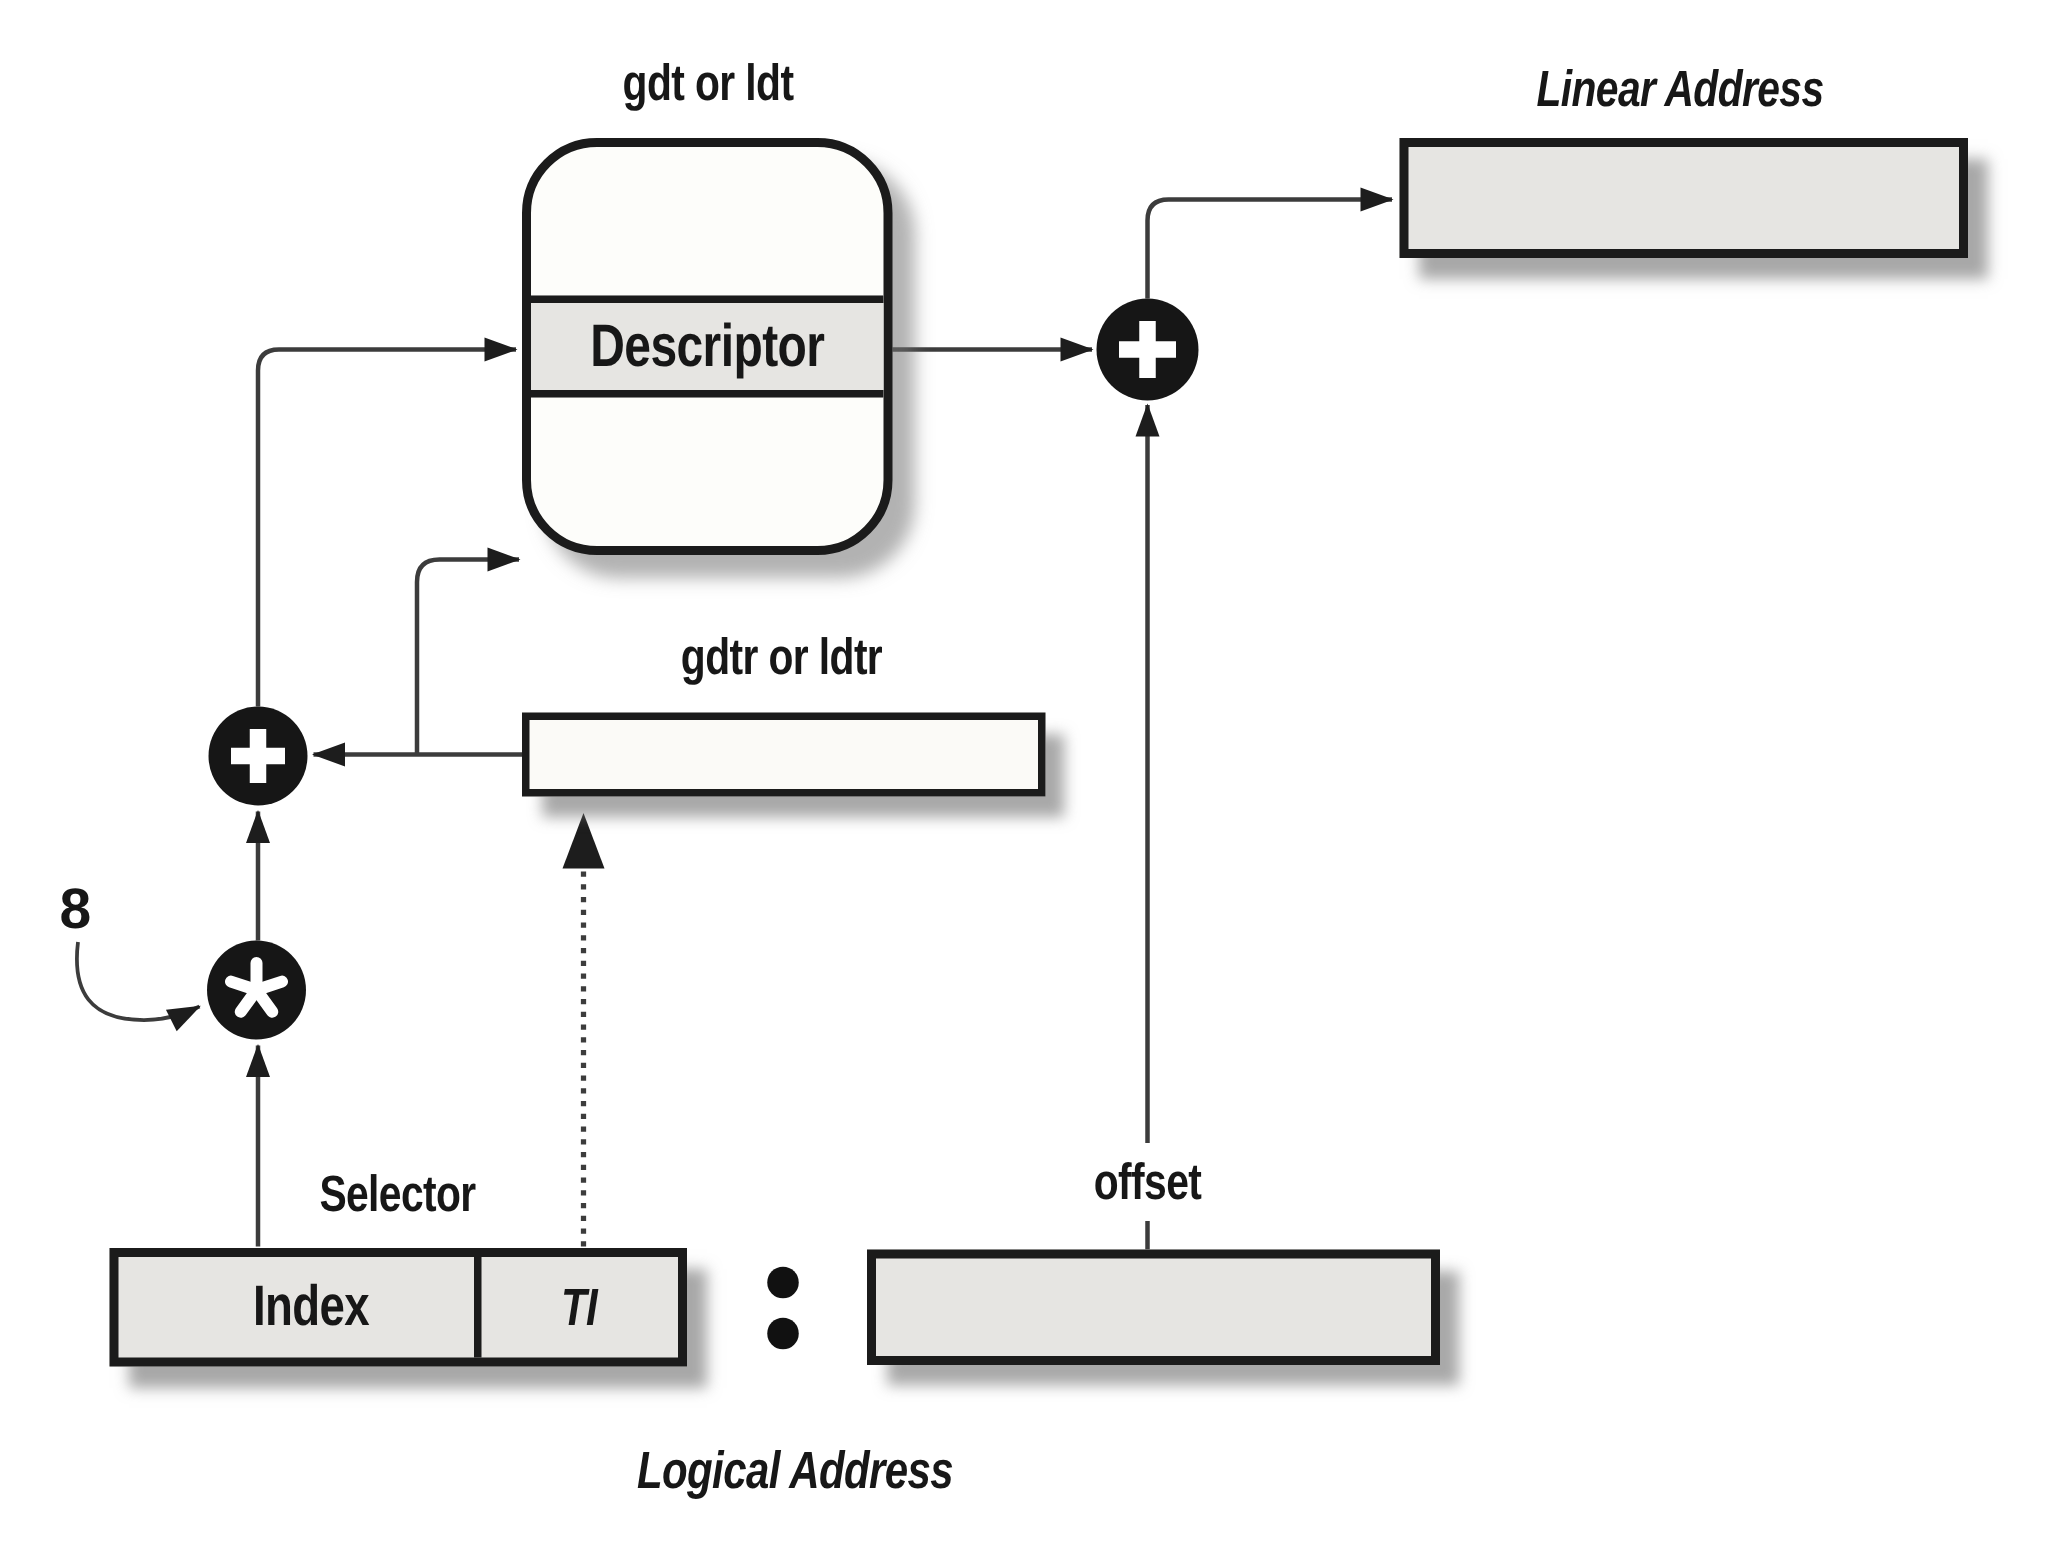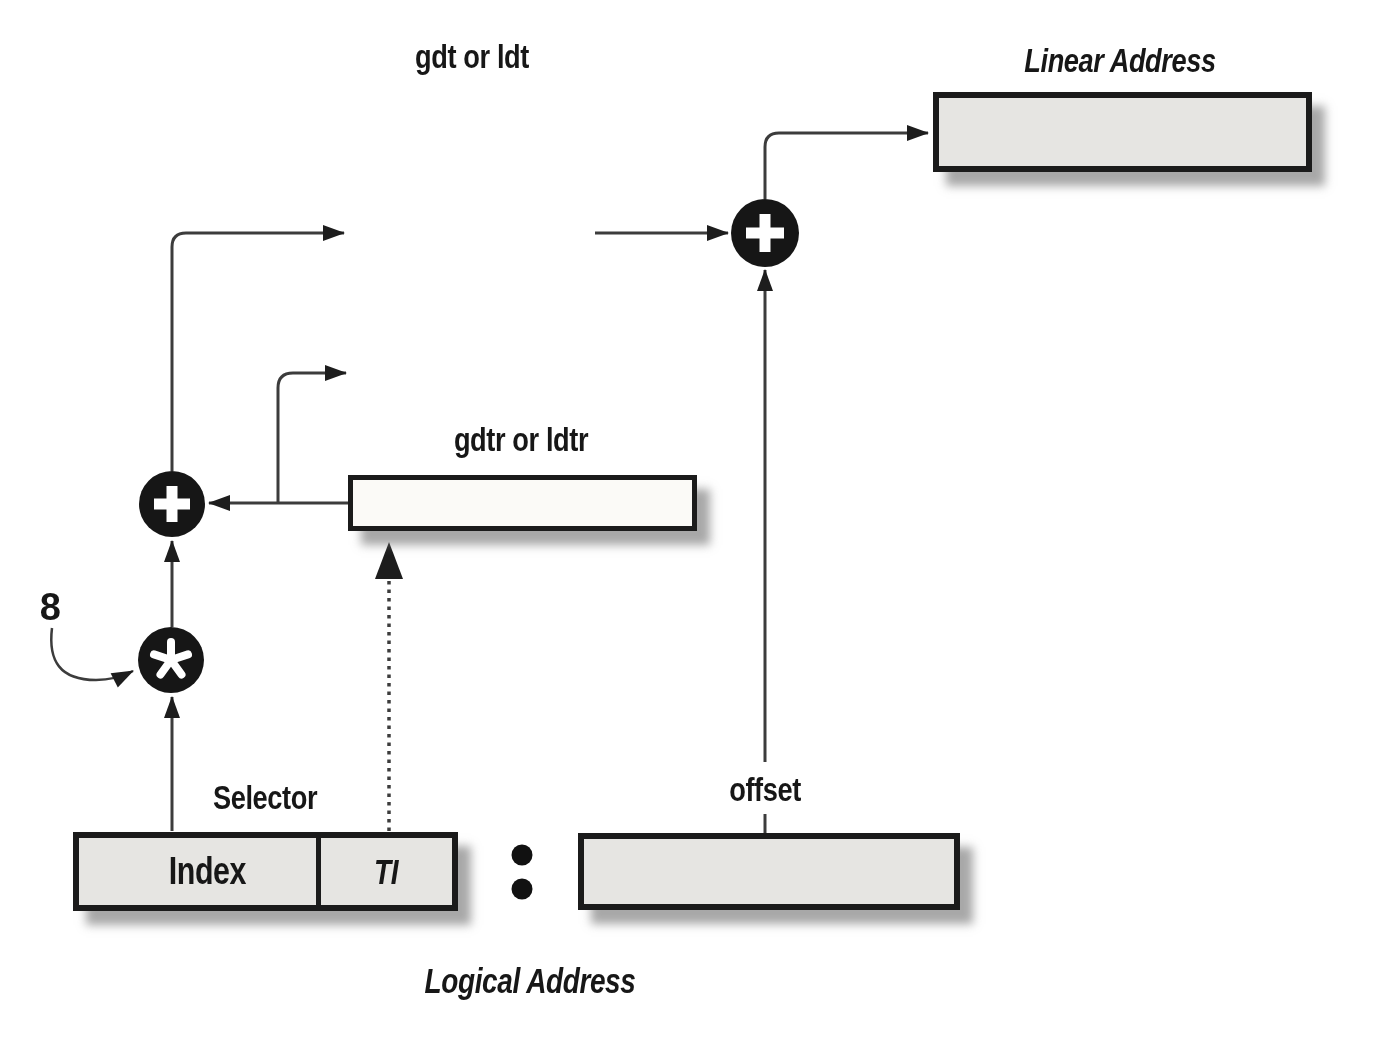--- a/index.html
+++ b/index.html
@@ -116,20 +116,25 @@
         <line x1="765" y1="214" x2="765" y2="252"></line>
       </g>
     </g>
 
     <g fill="#111111" aria-label=":">
       <circle cx="522" cy="855" r="10.5"></circle>
       <circle cx="522" cy="889" r="10.5"></circle>
     </g>
   </svg>
 
+  <div class="box" id="gdt-box">
+    <div id="descriptor-band">
+      <span class="boxtext">Descriptor</span>
+    </div>
+  </div>
 
   <div class="box" id="linear-box"></div>
 
   <div class="box white" id="gdtr-box"></div>
 
   <div class="box" id="selector-box">
     <div class="cell" id="cell-index">
       <span class="boxtext">Index</span>
     </div>
     <div class="cell" id="cell-ti">

